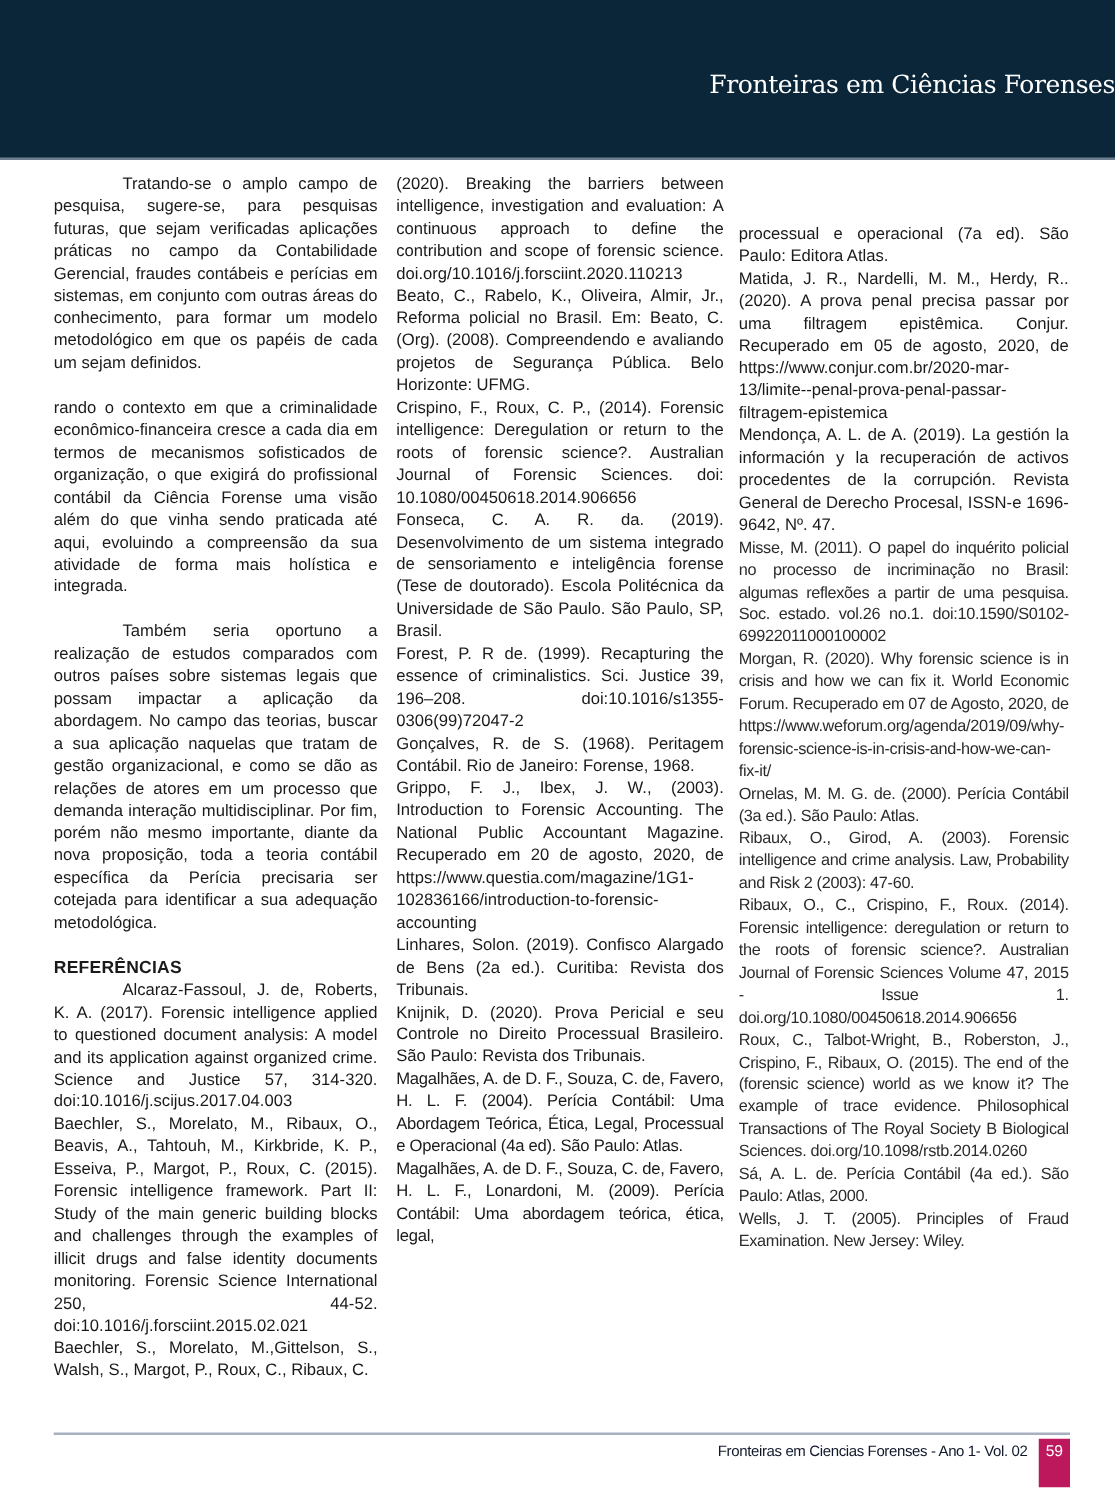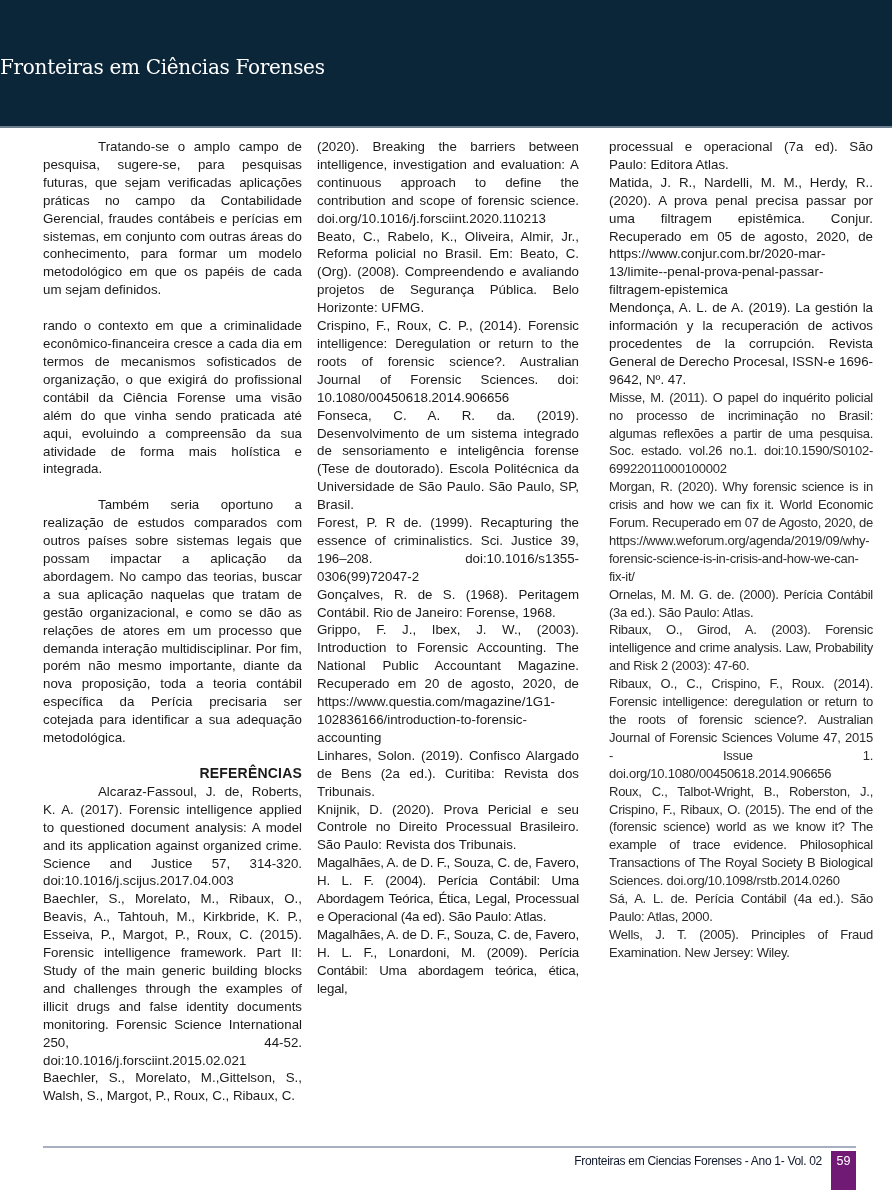--- a/index.html
+++ b/index.html
@@ -2,55 +2,55 @@
 <html><head>
 <meta charset="utf-8">
 <style>
   html, body { margin: 0; padding: 0; background: #ffffff; }
   body { width: 892px; height: 1190px; position: relative; overflow: hidden; }
   .header {
     position: absolute; left: 0; top: 0; width: 892px; height: 126px;
     background: #0b2639; border-bottom: 2px solid #6d7f8e;
   }
   .header-title {
-    position: absolute; left: 0; right: 0; top: 55px; text-align: left;
+    position: absolute; left: 0; right: 0; top: 55px; text-align: right;
     color: #ffffff; font-family: "DejaVu Serif", serif; font-size: 20px;
     letter-spacing: -0.3px;
   }
   .col {
     position: absolute; top: 138px;
     font-family: "Liberation Sans", sans-serif; font-size: 13.3px;
     line-height: 17.9px; color: #1a1a1a; text-align: justify;
   }
   .col1 { left: 43px; width: 259px; }
   .col2 { left: 317px; width: 262px; }
-  .col3 { left: 609px; width: 264px; }
+  .col3 { left: 591px; width: 264px; margin-top: 40px; }
   .col3 .ref.light { color: #2b2b2b; font-size: 13px; letter-spacing: -0.25px; }
   .col2 .ref.cond, .col3 .ref.cond { letter-spacing: -0.2px; }
   p { margin: 0; }
   .para { text-indent: 55px; margin-bottom: 18px; }
   .para.first { text-indent: 0; }
   .refs-title {
-    text-align: right; font-weight: bold; font-size: 14px; margin-top: 2px;
+    text-align: left; font-weight: bold; font-size: 14px; margin-top: 2px;
     margin-bottom: 0; letter-spacing: 0.2px;
   }
   .ref { margin: 0; word-wrap: break-word; overflow-wrap: anywhere; }
   .ref.indent { text-indent: 55px; }
   .footer-rule {
     position: absolute; left: 43px; top: 1146px; width: 813px; height: 2px;
     background: #a7afc1;
   }
   .footer-text {
     position: absolute; right: 70px; top: 1154px;
     font-family: "Liberation Sans", sans-serif; font-size: 12px;
     color: #0f172a; letter-spacing: -0.3px;
   }
   .page-num {
     position: absolute; left: 831px; top: 1151px; width: 25px; height: 39px;
-    background: #701a75; color: #ffffff; font-family: "Liberation Sans", sans-serif;
+    background: #be185d; color: #ffffff; font-family: "Liberation Sans", sans-serif;
     font-size: 12.5px; text-align: center; padding-top: 3px; box-sizing: border-box;
   }
 </style>
 </head>
 <body>
 
 <div class="header">
   <div class="header-title">Fronteiras em Ciências Forenses</div>
 </div>
 

